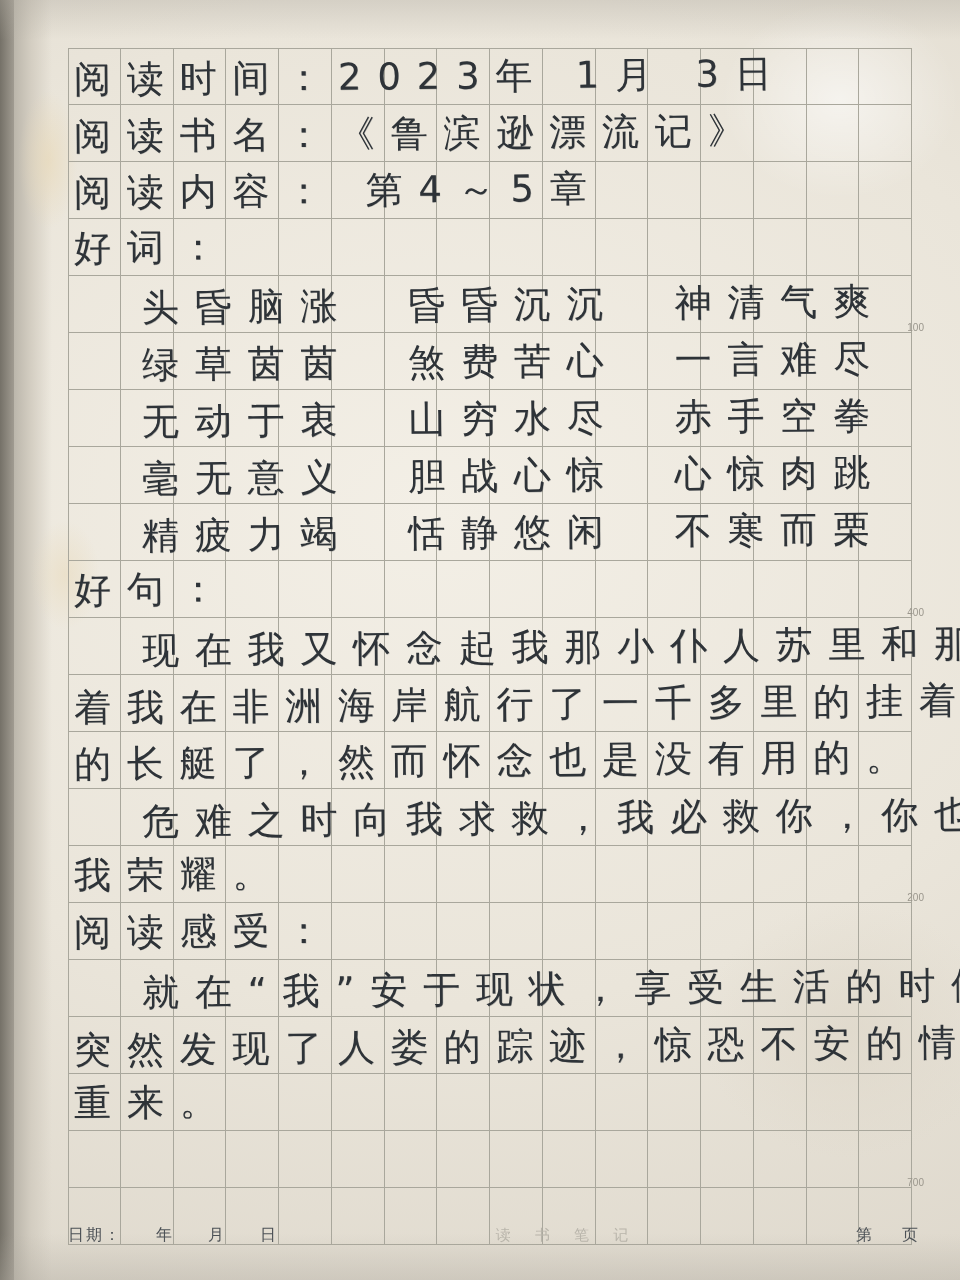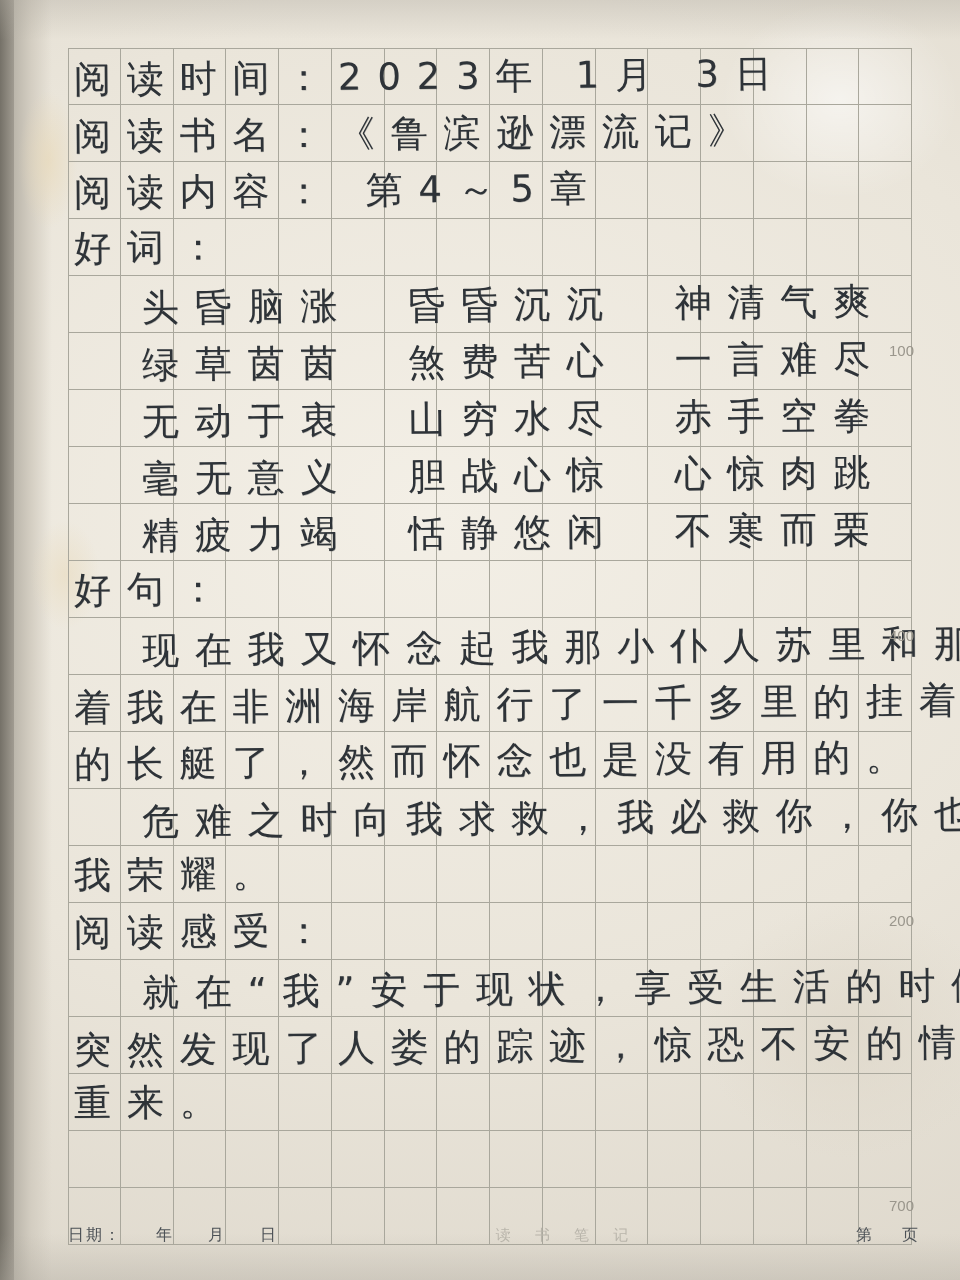--- a/index.html
+++ b/index.html
@@ -85,25 +85,24 @@
     letter-spacing: 15.8px;
     white-space: pre;
     line-height: 1;
     transform: rotate(-0.5deg);
     text-shadow: 0.4px 0.4px 0 rgba(60,65,70,.35);
   }
 
   
   .count-mark {
     position: absolute;
-    right: 46px;
-    font-size: 15px;
+    right: 36px;
+    font-size: 10px;
     color: #9a968c;
     font-family: "Liberation Sans", sans-serif;
-    margin-top: 20px;
   }
 
   
   #footer {
     position: absolute;
     left: 68px;
     bottom: 34px;
     width: 852px;
     display: flex;
     align-items: center;

